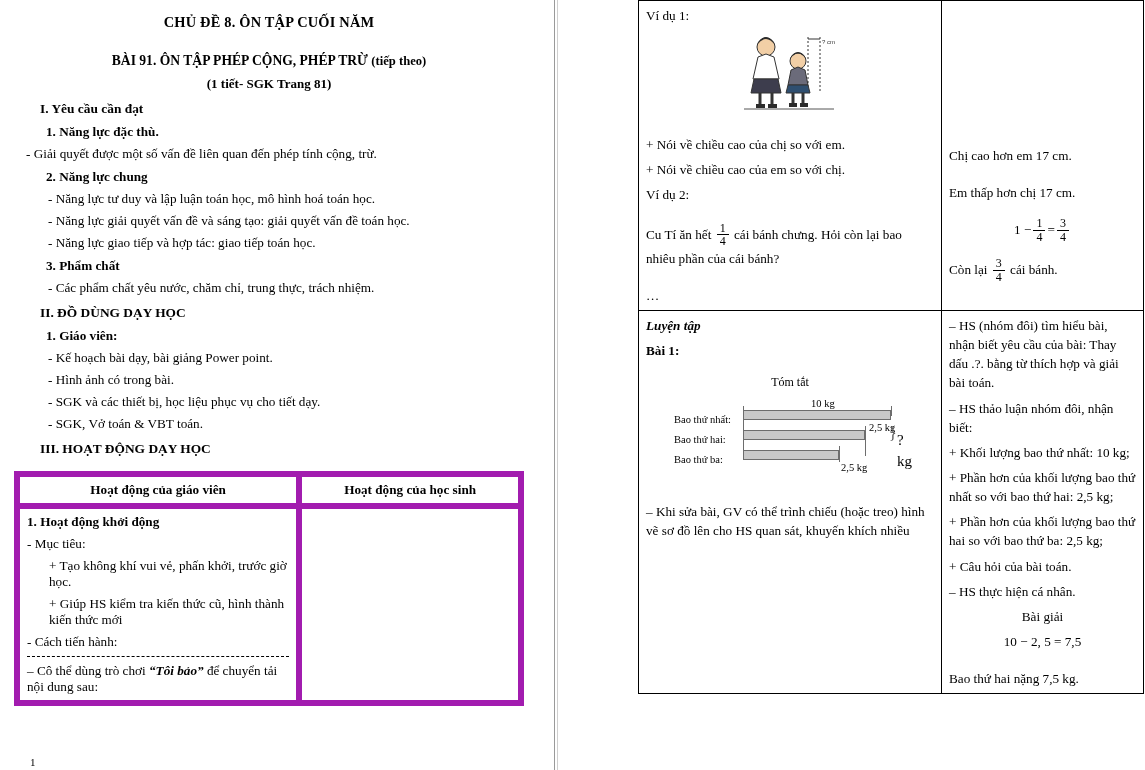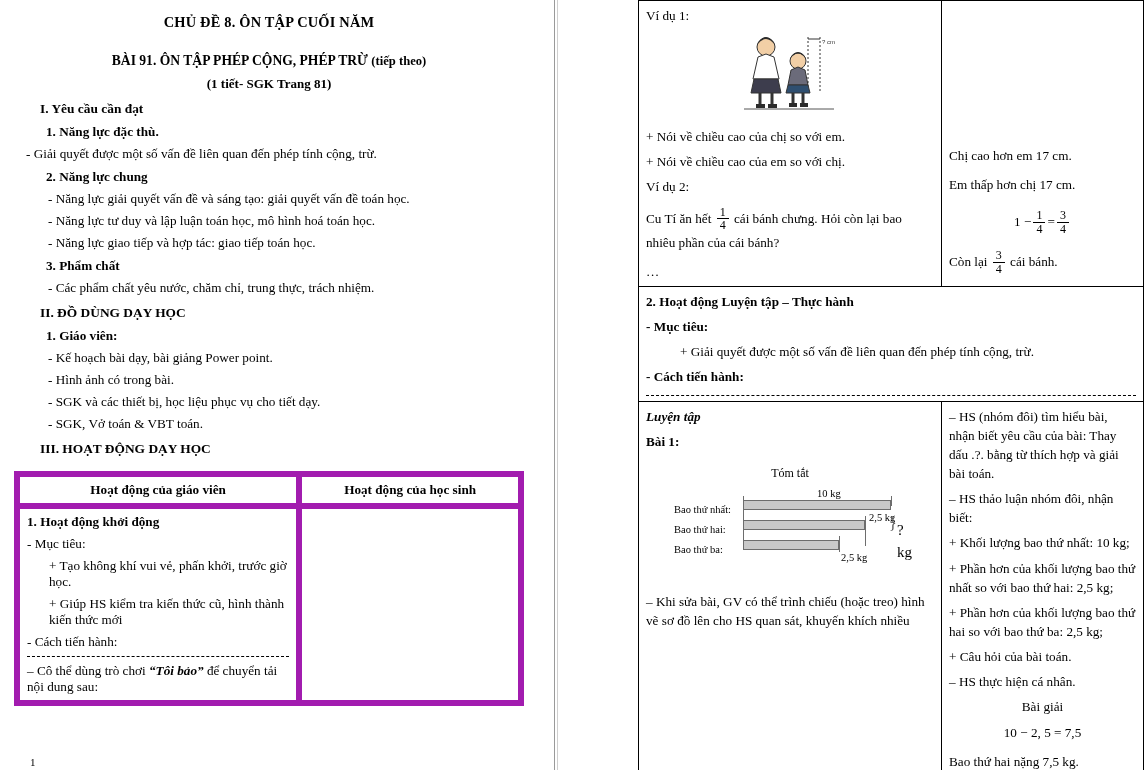--- a/index.html
+++ b/index.html
@@ -117,42 +117,42 @@
   .eqline { text-align: center; margin: 16px 0 14px 0; }
 
   .toms { text-align: center; font-size: 12px; margin-top: 14px; }
   .diagram { margin: 6px auto 0 auto; width: 262px; position: relative; height: 88px; font-size: 10.5px;}
   .dlabel { position: absolute; left: 15px; font-size: 10.5px; white-space: nowrap;}
   .bar { position: absolute; height: 10px; background: #c9c9c9; border: 1px solid #6d6d6d;}
   .tick { position: absolute; width: 1px; background: #6d6d6d;}
   .brace { position:absolute; font-size: 16px; color:#555;}
   .center { text-align: center; }
   .mt6 { margin-top: 6px; }
-  .mt10 { margin-top: 10px; }
+  .mt10 { margin-top: 18px; }
   .line { margin-top: 6px; }
   .page-num { position: absolute; bottom: 2px; left: 30px; font-size: 11px; }
 </style>
 </head>
 <body>
 
 <div class="page">
 
   <div class="left-col">
 
     <div class="title1">CHỦ ĐỀ 8. ÔN TẬP CUỐI NĂM</div>
     <div class="title2"><span>BÀI 91. ÔN TẬP PHÉP CỘNG, PHÉP TRỪ </span><span class="b" style="font-size:12.6px">(tiếp theo)</span></div>
     <div class="title3">(1 tiết- SGK Trang 81)</div>
 
     <div class="h-sec">I. Yêu cầu cần đạt</div>
     <div class="h-sub">1.   Năng lực đặc thù.</div>
     <div class="p-l0">- Giải quyết được một số vấn đề liên quan đến phép tính cộng, trừ.</div>
 
     <div class="h-sub">2. Năng lực chung</div>
+    <div class="p-l1">- Năng lực tư duy và lập luận toán học, mô hình hoá toán học.</div>
     <div class="p-l1">- Năng lực giải quyết vấn đề và sáng tạo: giải quyết vấn đề toán học.</div>
-    <div class="p-l1">- Năng lực tư duy và lập luận toán học, mô hình hoá toán học.</div>
     <div class="p-l1">- Năng lực giao tiếp và hợp tác: giao tiếp toán học.</div>
 
     <div class="h-sub">3. Phẩm chất</div>
     <div class="p-l1">- Các phẩm chất yêu nước, chăm chỉ, trung thực, trách nhiệm.</div>
 
     <div class="h-sec">II. ĐỒ DÙNG DẠY HỌC</div>
     <div class="h-sub">1. Giáo viên:</div>
     <div class="p-l1">- Kế hoạch bài dạy, bài giảng Power point.</div>
     <div class="p-l1">- Hình ảnh có trong bài.</div>
     <div class="p-l1">- SGK và các thiết bị, học liệu phục vụ cho tiết dạy.</div>
@@ -255,43 +255,34 @@
           </div>
           <div>
             <span>Còn lại </span><span class="frac">
                   <span class="num">3</span>
                   <span class="den">4</span>
                 </span><span> cái bánh.</span>
           </div>
         </td>
       </tr>
 
-      <tr>
-        <td colspan="2">
-          <div class="b">2. Hoạt động Luyện tập – Thực hành</div>
-          <div class="b mt6">- Mục tiêu:</div>
-          <div class="mt6" style="margin-left:34px">+ Giải quyết được một số vấn đề liên quan đến phép tính cộng, trừ.</div>
-          <div class="b mt6">- Cách tiến hành:</div>
-          <div class="dash-sep" style="margin-top:8px"></div>
-        </td>
-      </tr>
 
       <tr>
         <td class="r-left" style="height:330px">
           <div class="b i">Luyện tập</div>
           <div class="b mt6">Bài 1:</div>
 
           <div class="toms" style="">Tóm tắt</div>
 
           <div class="diagram">
             <div class="dlabel" style="top:14px">Bao thứ nhất:</div>
             <div class="dlabel" style="top:34px">Bao thứ hai:</div>
             <div class="dlabel" style="top:54px">Bao thứ ba:</div>
 
-            <div style="position:absolute; left:158px; top:-2px; font-size:10.5px;text-align:right;">10 kg</div>
+            <div style="position:absolute; left:152px; top:-2px; font-size:10.5px;text-align:right;">10 kg</div>
 
             <div class="bar" style="left:84px; top:12px; width:148px;"></div>
             <div class="bar" style="left:84px; top:32px; width:122px;"></div>
             <div class="bar" style="left:84px; top:52px; width:96px;"></div>
 
             <div class="tick" style="left:84px; top:8px; height:54px;"></div>
             <div class="tick" style="left:232px; top:8px; height:10px;"></div>
             <div class="tick" style="left:206px; top:28px; height:30px;"></div>
             <div class="tick" style="left:180px; top:48px; height:16px;"></div>
 

